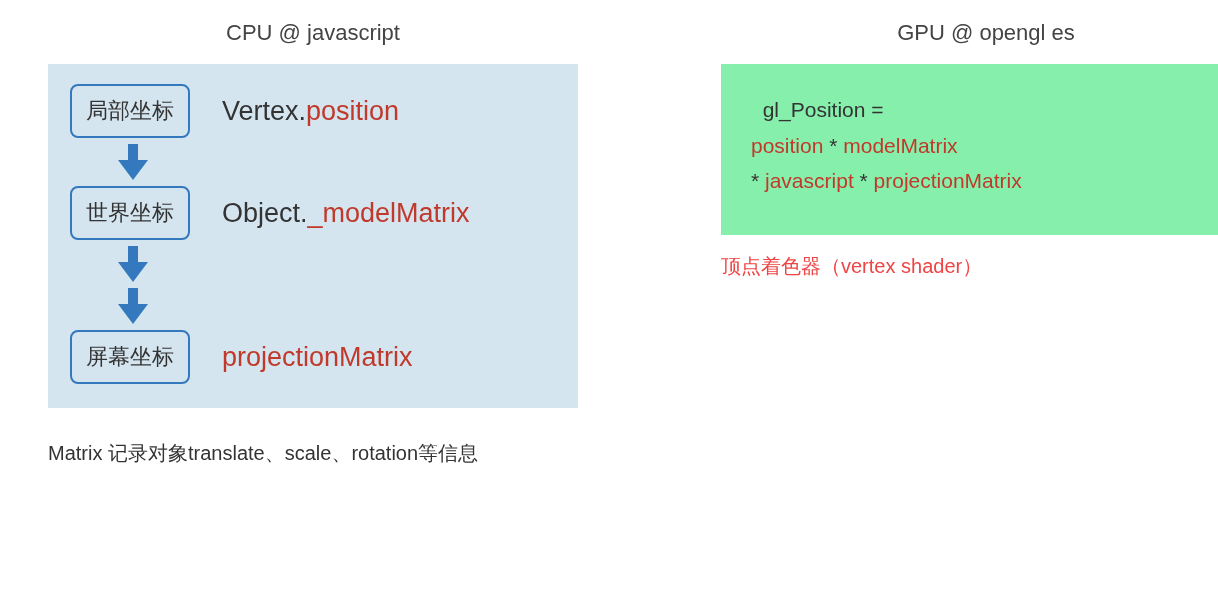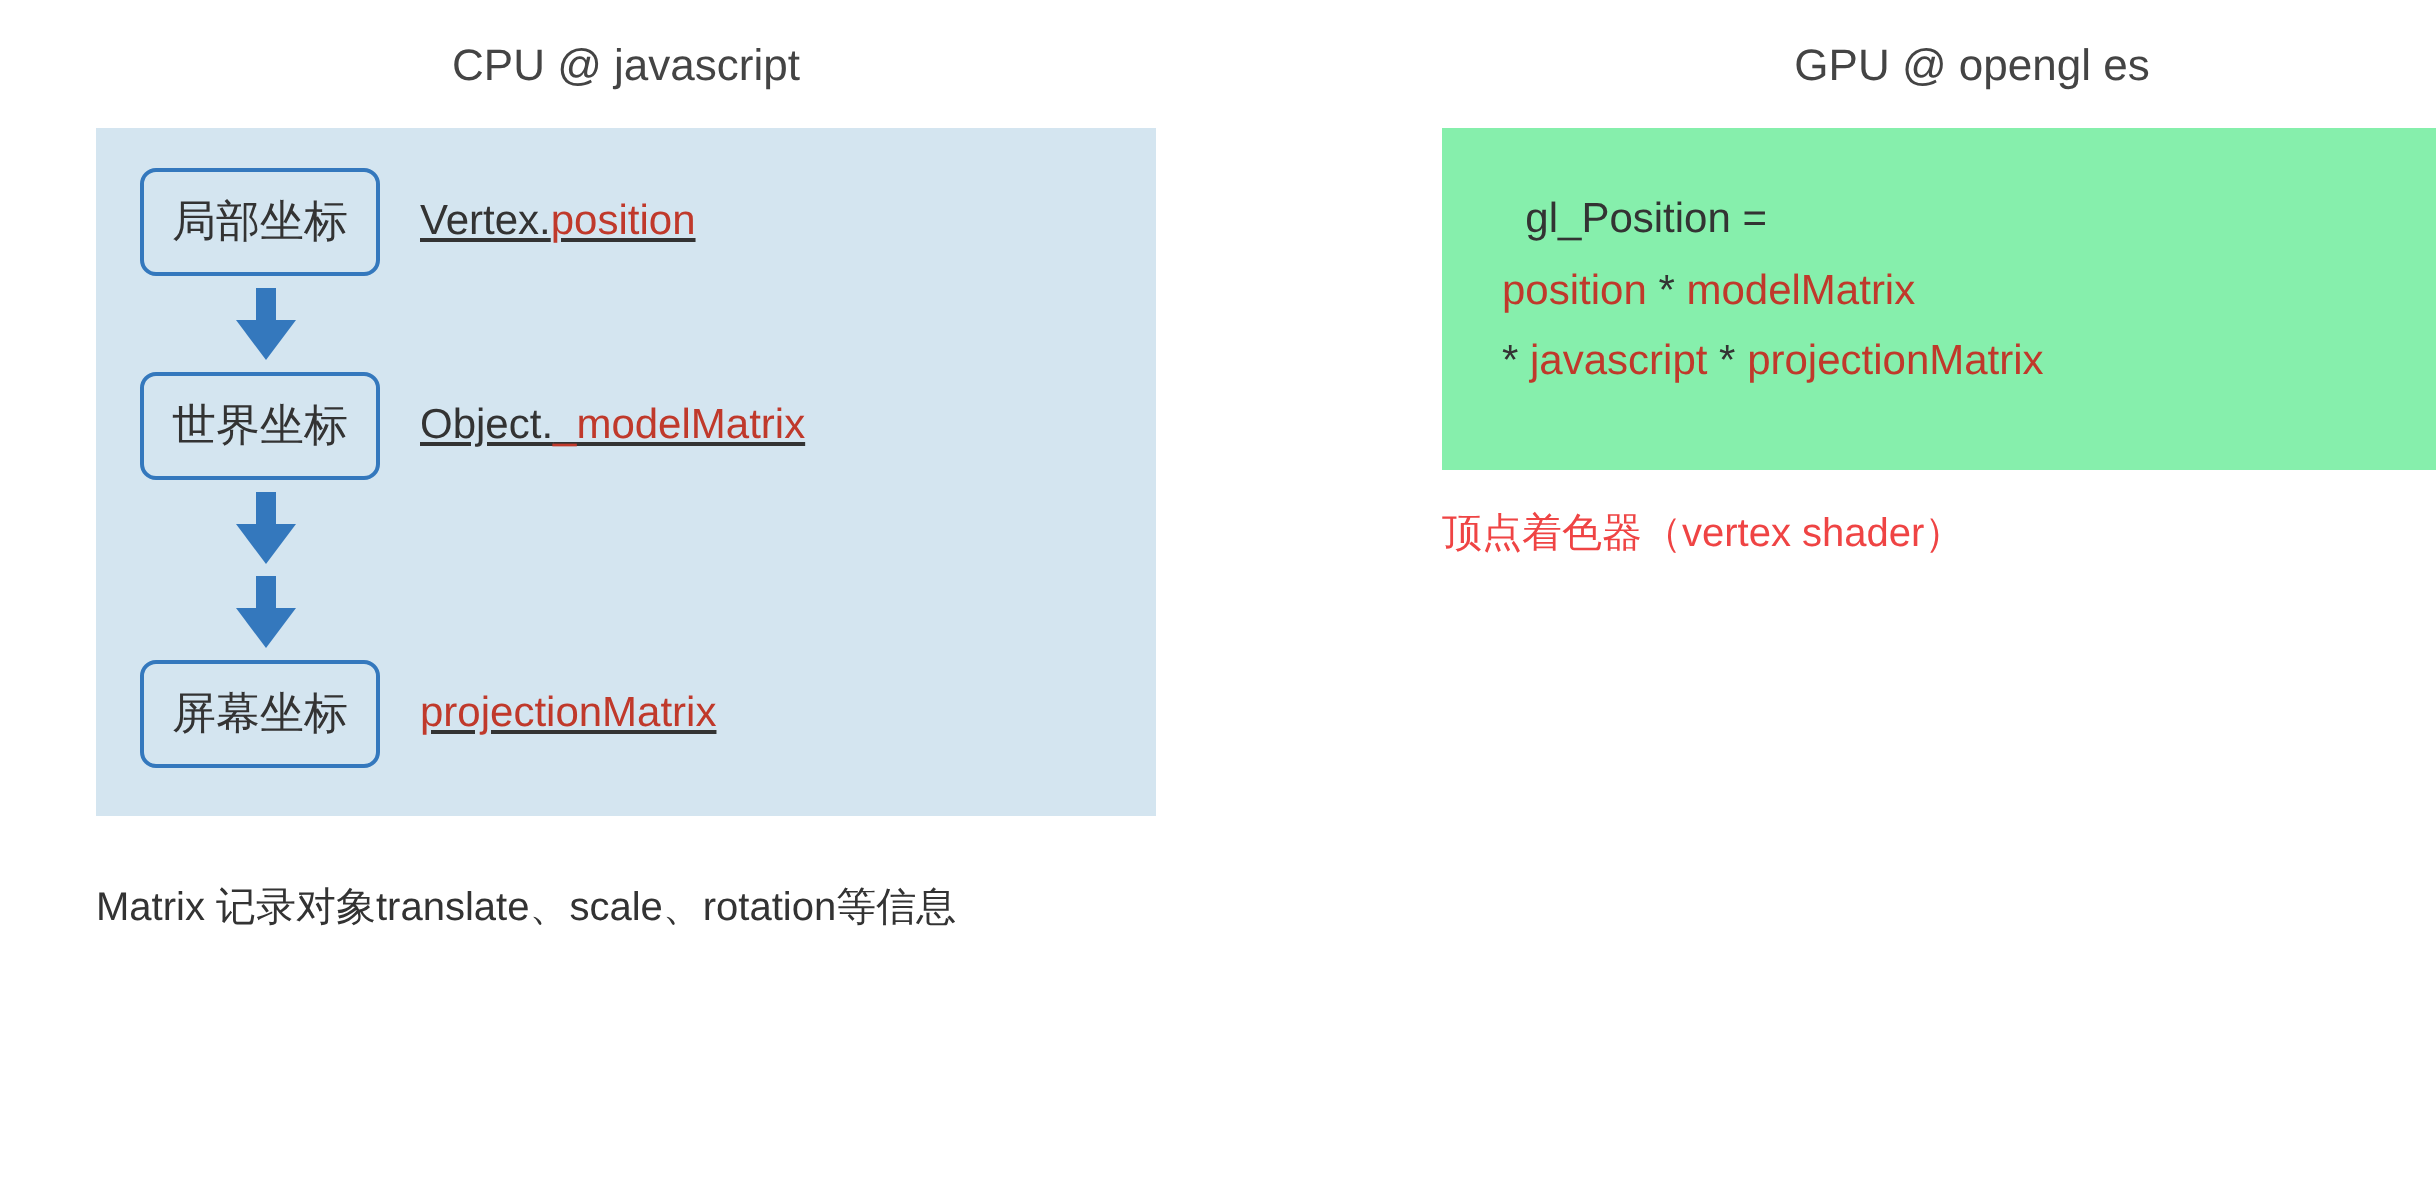--- a/index.html
+++ b/index.html
@@ -27,36 +27,35 @@
     color: #444;
     margin-bottom: 18px;
   }
   .panel-left {
     background: #d4e5f0;
     padding: 20px 22px 24px 22px;
   }
   .step-row {
     display: flex;
     align-items: center;
-    gap: 20px;
+    gap: 32px;
   }
   .step-box {
     border: 2px solid #3478bd;
     border-radius: 8px;
     padding: 10px 14px;
     font-size: 22px;
     color: #333;
     background: transparent;
     min-width: 120px;
     text-align: center;
   }
   .step-label {
-    font-size: 21px;
+    font-size: 27px;
     color: #333;
-    text-decoration: underline;
   }
   .step-label .hl { color: #c0392b; }
   .arrow-down {
     margin: 6px 0 6px 48px;
   }
   .arrow-down svg { display: block; }
   .caption {
     margin-top: 32px;
     font-size: 20px;
     color: #333;

